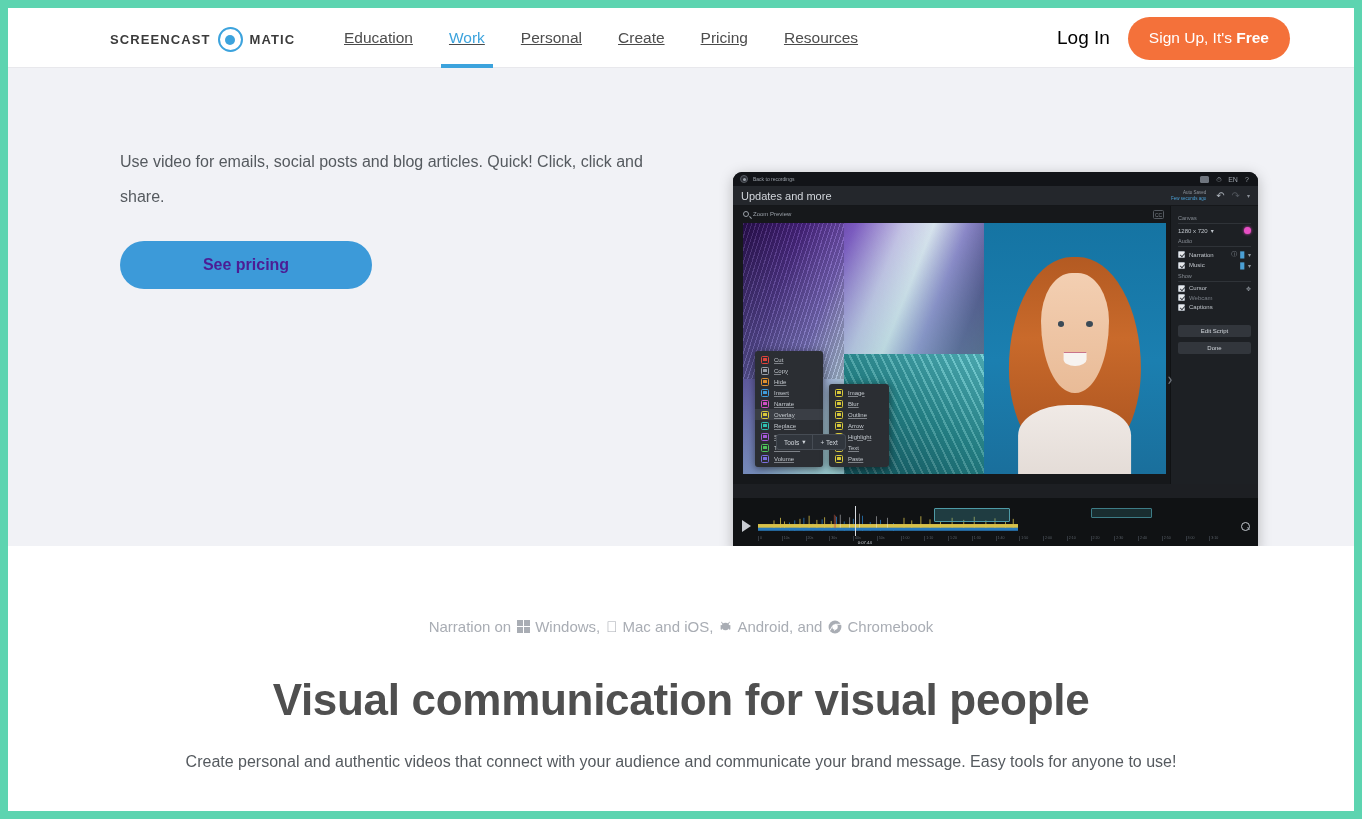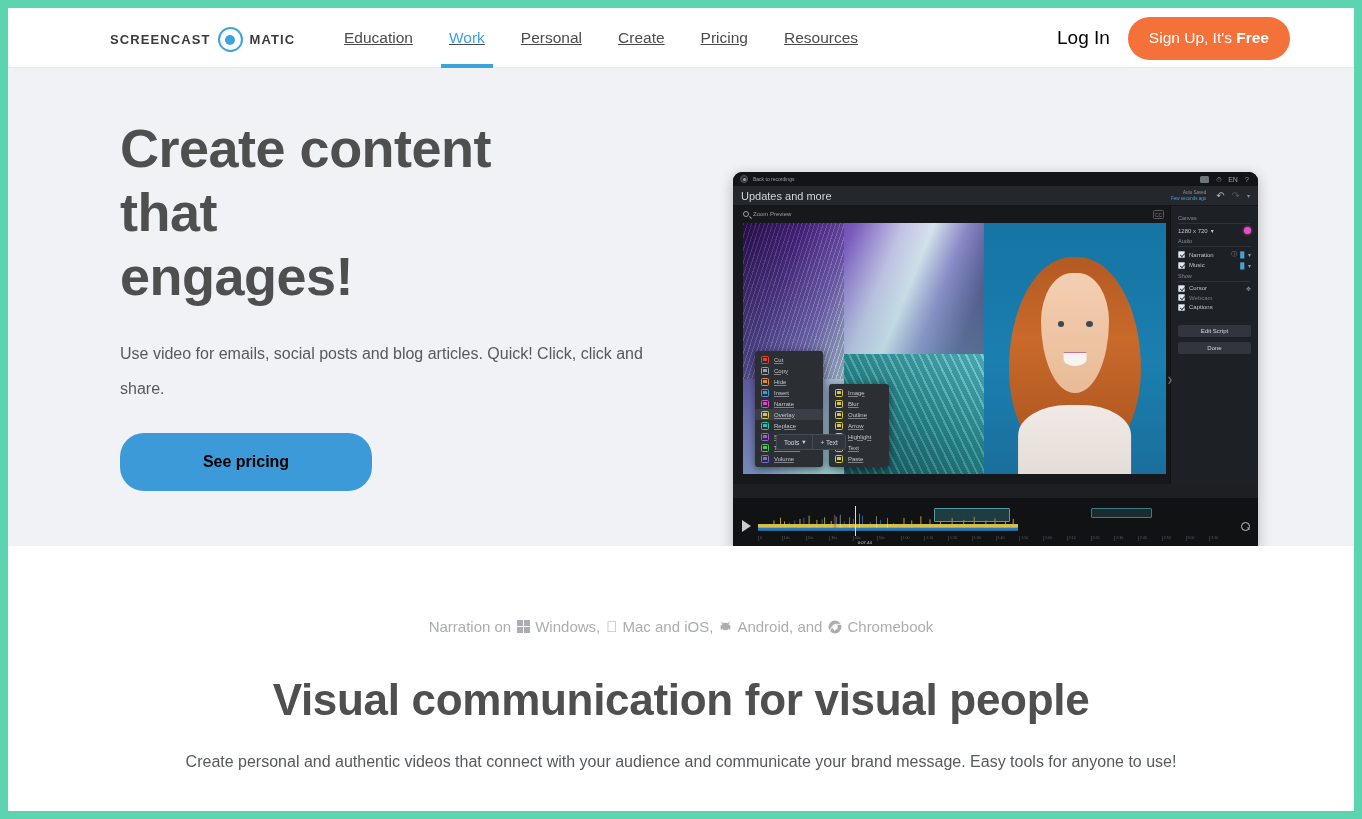--- a/index.html
+++ b/index.html
@@ -105,23 +105,23 @@
   .hero-sub {
     margin-top: 28px;
     font-size: 16px;
     line-height: 35px;
     color: #555a5f;
     max-width: 545px;
   }
   .see-pricing {
     margin-top: 27px;
     display: inline-flex; align-items: center; justify-content: center;
-    width: 252px; height: 58px;
+    width: 252px; height: 48px;
     background: #3c9ad9;
-    color: #000000;
+    color: #4c1d95;
     border: none; border-radius: 24px;
     font-size: 16px; font-weight: 700;
     font-family: "Liberation Sans", sans-serif;
     cursor: pointer;
   }
 
   
   .editor {
     position: absolute;
     left: 725px; top: 104px;
@@ -460,24 +460,20 @@
     </div>
 
     <div class="header-right">
       <a href="#" class="login-link">Log In</a>
       <button class="signup-btn"><span>Sign Up, It's </span><b>Free</b></button>
     </div>
   </div>
 
   <div class="hero">
     <div class="hero-copy">
-      <h1 class="hero-title">
-        <span>Create content that</span><br>
-        <span>engages!</span>
-      </h1>
       <p class="hero-sub">Use video for emails, social posts and blog articles. Quick! Click, click and share.</p>
       <button class="see-pricing">See pricing</button>
     </div>
 
     <div class="editor">
 
       <div class="ed-titlebar">
         <span class="ed-back-dot"></span>
         <span class="ed-back-label">Back to recordings</span>
         <span class="ed-tb-right">

